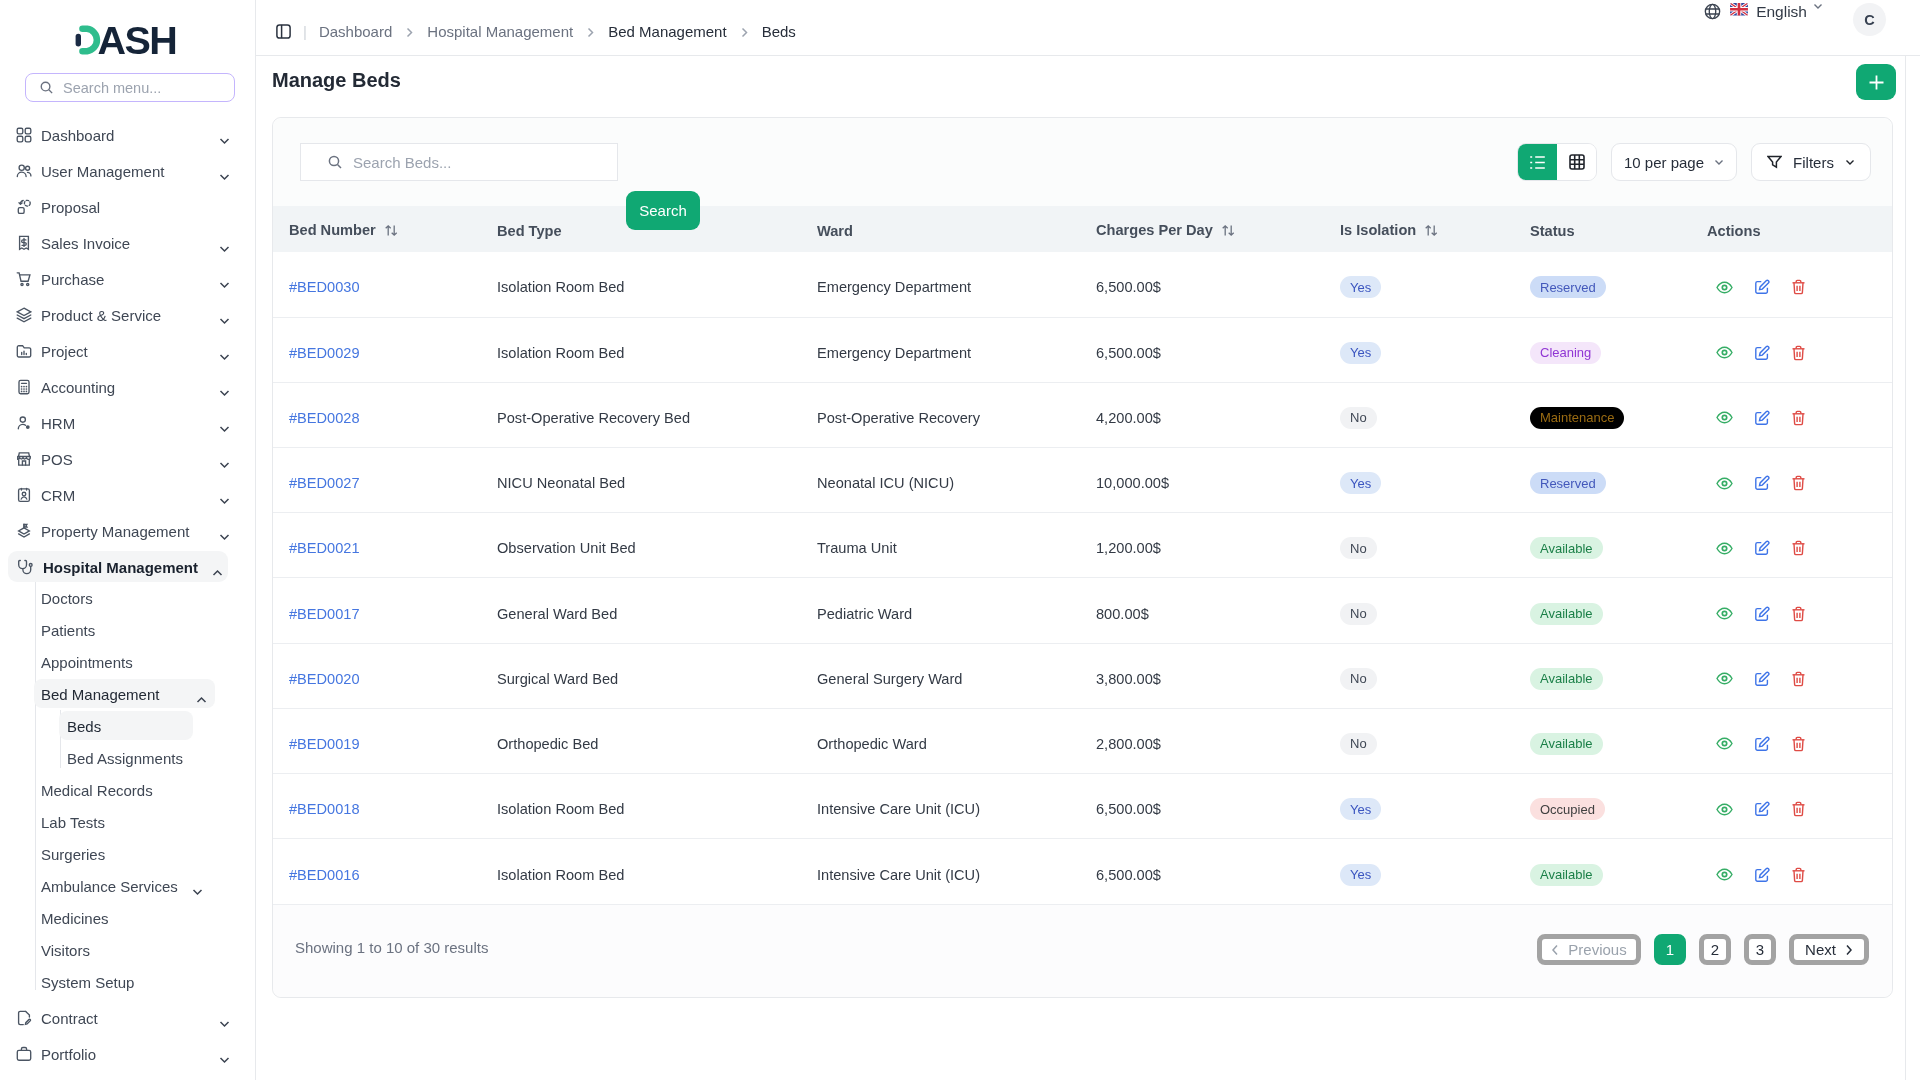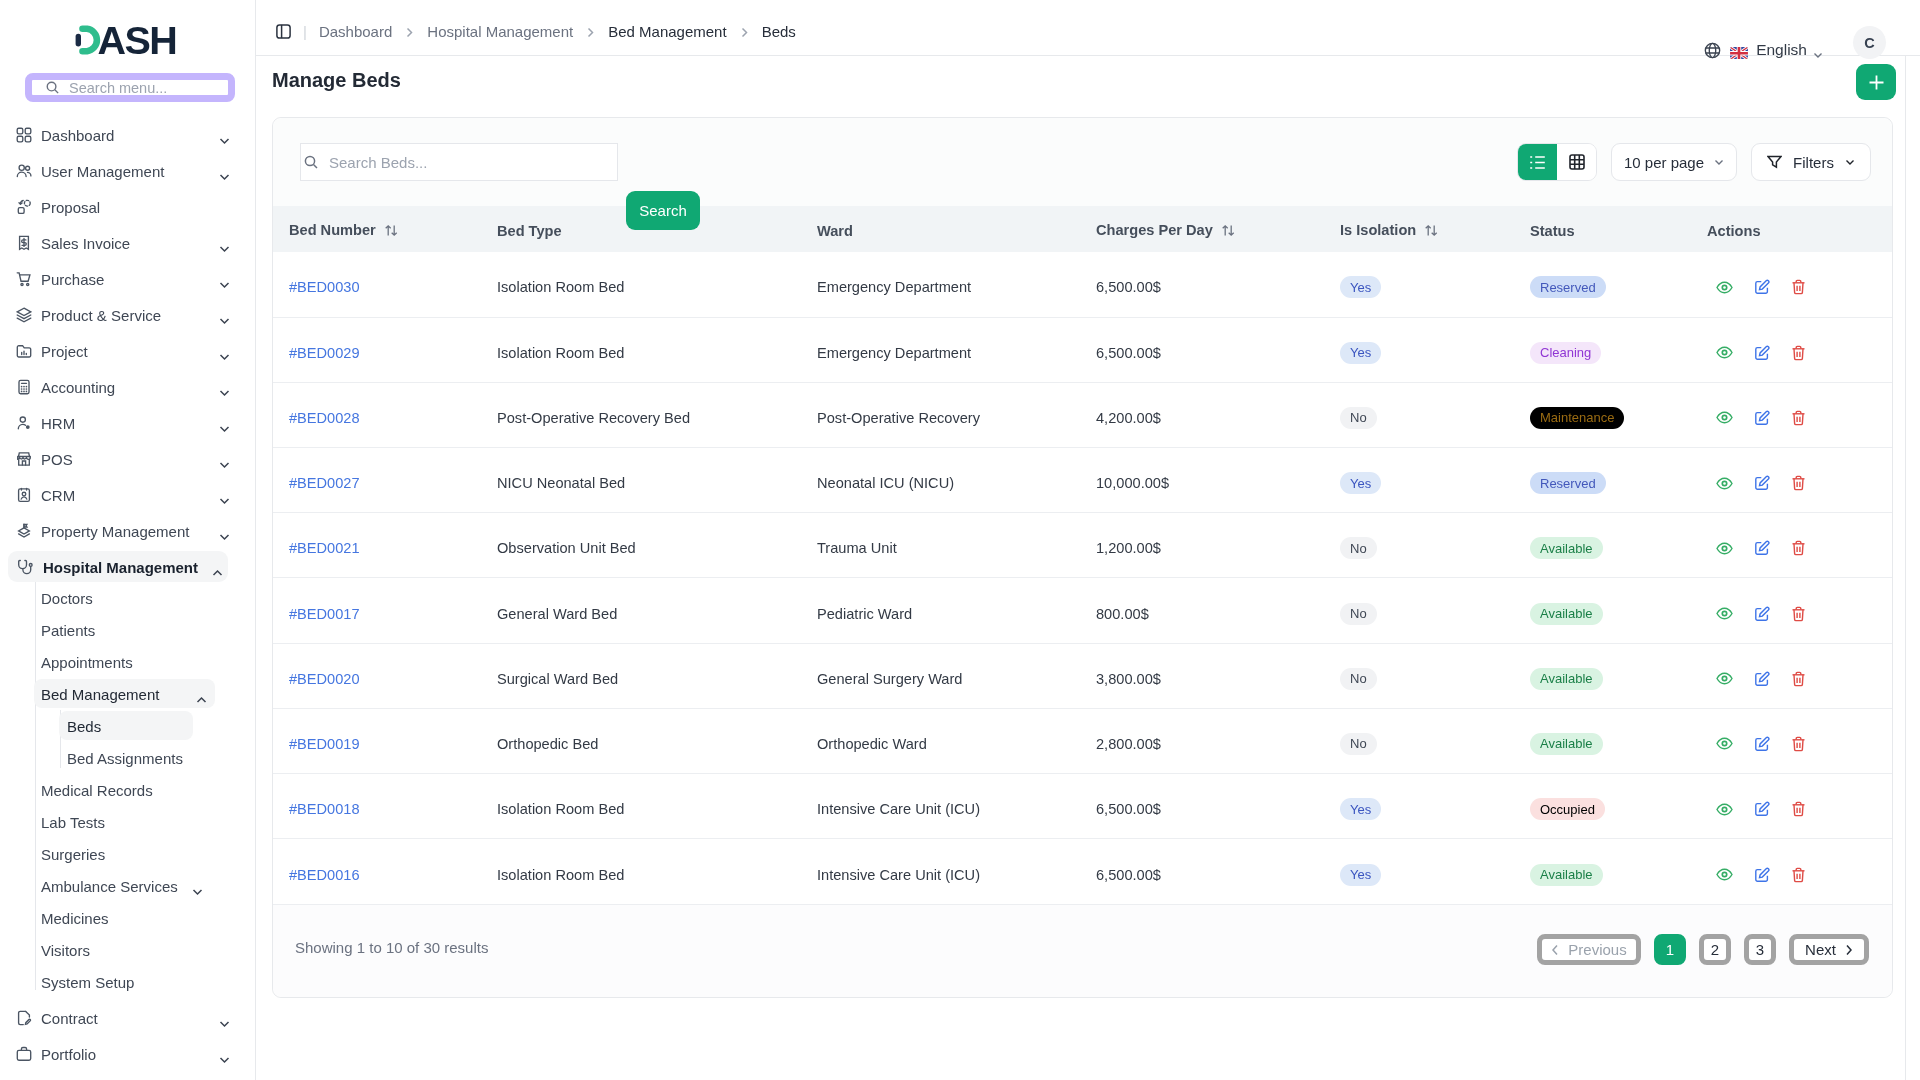--- a/index.html
+++ b/index.html
@@ -5,21 +5,21 @@
 * { margin:0; padding:0; box-sizing:border-box; }
 html,body { width:1920px; height:1080px; overflow:hidden; background:#fff;
   font-family:"Liberation Sans", sans-serif; color:#374151; }
 .ic { display:inline-block; vertical-align:middle; }
 
 
 #sidebar { position:fixed; left:0; top:0; width:256px; height:1080px;
   border-right:1px solid #e7e9ec; background:#fff; z-index:5; }
 #logo { position:absolute; left:75px; top:22px; width:110px; height:35px; }
 #sb-search { position:absolute; left:25px; top:73px; width:210px; height:29px;
-  border:7px solid #c4b5fd; border-radius:8px; display:flex; align-items:center;
+  border:1px solid #c4b5fd; border-radius:8px; display:flex; align-items:center;
   color:#9ca3af; font-size:14.5px; padding-left:13px; gap:9px; }
 #nav { position:absolute; left:0; top:117px; width:256px; }
 .mi { height:36px; display:flex; align-items:center; padding:0 17px 0 16px;
   font-size:15px; color:#3f4754; position:relative; }
 .mi .lbl { margin-left:9px; }
 .mi .chev { position:absolute; right:26px; top:50%; margin-top:-4px; }
 .mi-hl { position:relative; height:36px; }
 .mi-hl .bg { position:absolute; left:8px; right:28px; top:2px; bottom:3px;
   background:#f4f5f6; border-radius:9px; }
 .mi-hl .row { position:relative; height:36px; display:flex; align-items:center;
@@ -41,36 +41,36 @@
 .ssi-hl .bg { position:absolute; left:59px; width:134px; top:1px; bottom:2px; background:#f4f5f6; border-radius:8px; }
 .ssi-hl .row { position:relative; height:32px; display:flex; align-items:center; padding-left:67px; font-size:15px; color:#1f2733; }
 
 
 #topbar { position:fixed; left:256px; top:0; width:1664px; height:56px;
   border-bottom:1px solid #e7e9ec; background:#fff; z-index:4; }
 #crumbs { position:absolute; left:20px; top:3px; height:56px; display:flex; align-items:center; font-size:15px; color:#6b7280; }
 #crumbs .sep { color:#d1d5db; margin:0 12px; font-size:15px; }
 #crumbs .gt  { margin:0 14px; }
 #crumbs .dark { color:#272e3a; }
-#hdr-right { position:absolute; right:34px; top:3px; height:56px; display:flex; align-items:flex-end; }
+#hdr-right { position:absolute; right:34px; top:3px; height:56px; display:flex; align-items:flex-start; }
 #avatar { width:33px; height:33px; border-radius:50%; background:#f2f3f5;
   display:flex; align-items:center; justify-content:center; font-size:14.5px; font-weight:bold; color:#374151; }
 
 #scrollstrip { position:fixed; right:0; top:56px; width:15px; height:1024px; background:#fff; border-left:1px solid #e7e9ec; z-index:6; }
 
 
 #main { position:fixed; left:256px; top:56px; width:1664px; height:1024px; background:#fff; }
 h1 { position:absolute; left:16px; top:13px; font-size:20px; color:#232a35; font-weight:bold; }
 #addbtn { position:absolute; left:1600px; top:8px; width:40px; height:36px; background:#10a873;
   border-radius:9px; display:flex; align-items:center; justify-content:center; }
 #card { position:absolute; left:16px; top:61px; width:1621px; height:881px;
   border:1px solid #e7e9ec; border-radius:9px; background:#fff; }
 #toolbar { position:relative; height:88px; border-radius:9px 9px 0 0; background:#fbfcfc; }
 #tb-search { position:absolute; left:27px; top:25px; width:318px; height:38px; border:1px solid #e5e7eb;
-  border-radius:0; background:#fff; display:flex; align-items:center; padding-left:2px; gap:10px;
+  border-radius:0; background:#fff; display:flex; align-items:center; padding-left:26px; gap:10px;
   color:#9ca3af; font-size:15px; }
 #tb-btn { position:absolute; left:353px; top:25px; width:74px; height:39px; background:#10a873; border-radius:9px;
   color:#fff; font-size:15px; display:flex; align-items:center; justify-content:center;margin-top:48px; }
 #viewtog { position:absolute; left:1244px; top:25px; width:80px; height:38px; border:1px solid #e5e7eb;
   border-radius:9px; overflow:hidden; display:flex; }
 #viewtog .on { width:40px; height:100%; background:#10a873; display:flex; align-items:center; justify-content:center; }
 #viewtog .off { width:40px; height:100%; background:#fff; display:flex; align-items:center; justify-content:center; }
 #perpage { position:absolute; left:1338px; top:25px; width:126px; height:38px; border:1px solid #e5e7eb; background:#fff;
   border-radius:9px; display:flex; align-items:center; justify-content:center; gap:10px; font-size:15px; color:#272e3a; }
 #filters { position:absolute; left:1478px; top:25px; width:120px; height:38px; border:1px solid #e5e7eb; background:#fff;
@@ -87,21 +87,21 @@
 tbody tr:first-child { border-top:none; }
 td { padding-left:16px; padding-top:6px; font-size:14.6px; color:#333a45; }
 td.bed { color:#4576e0; }
 .badge { display:inline-block; padding:3.5px 10px; border-radius:999px; font-size:13px; }
 .b-yes { background:#dde8f8; color:#3b55c0; }
 .b-no { background:#f1f2f4; color:#3f4754; }
 .b-res { background:#ccdcf7; color:#4358bb; }
 .b-cle { background:#f4e6fa; color:#9136d4; }
 .b-mai { background:#000000; color:#9a6b12; }
 .b-ava { background:#d9f3e2; color:#1a7f47; }
-.b-occ { background:#fbe0df; color:#000000; }
+.b-occ { background:#fbe0df; color:#404040; }
 .act { display:flex; align-items:center; gap:21px; padding-left:9px; }
 
 
 #tfoot { position:absolute; left:0; top:786px; width:1619px; height:93px; border-top:1px solid #eceef1;
   background:#fcfcfd; border-radius:0 0 9px 9px; }
 #tfoot .info { position:absolute; left:22px; top:34px; font-size:15px; color:#6b7280; }
 #pager { position:absolute; right:23px; top:29px; display:flex; align-items:center; gap:13px; }
 .pbtn { height:31px; border:5px solid #a3a3a3; border-radius:8px; background:#fff; display:flex;
   align-items:center; justify-content:center; font-size:15px; color:#272e3a; }
 #prev { width:104px; color:#9aa2ac; gap:9px; }

